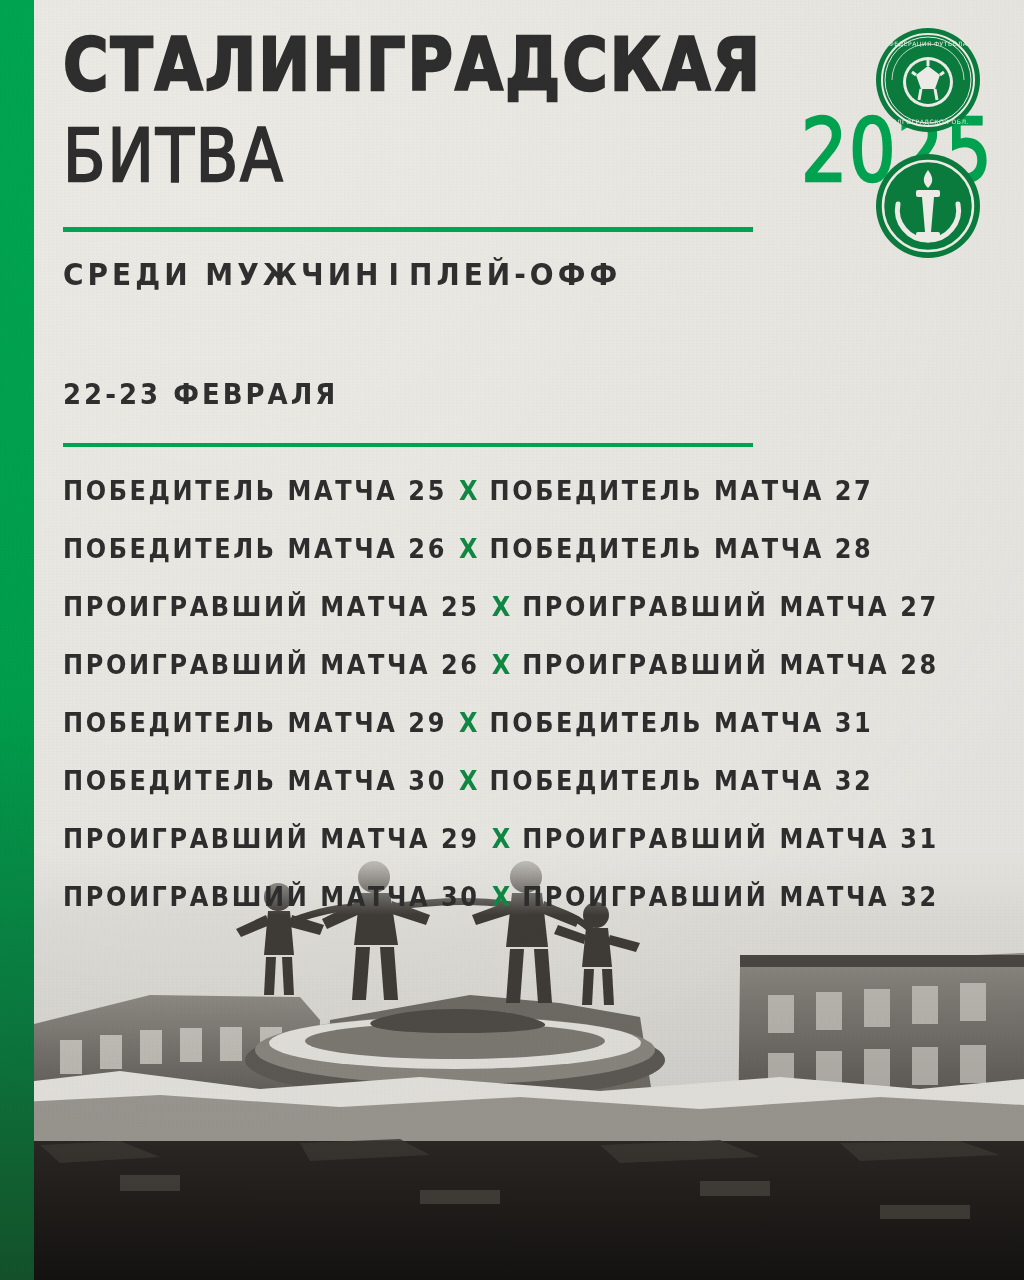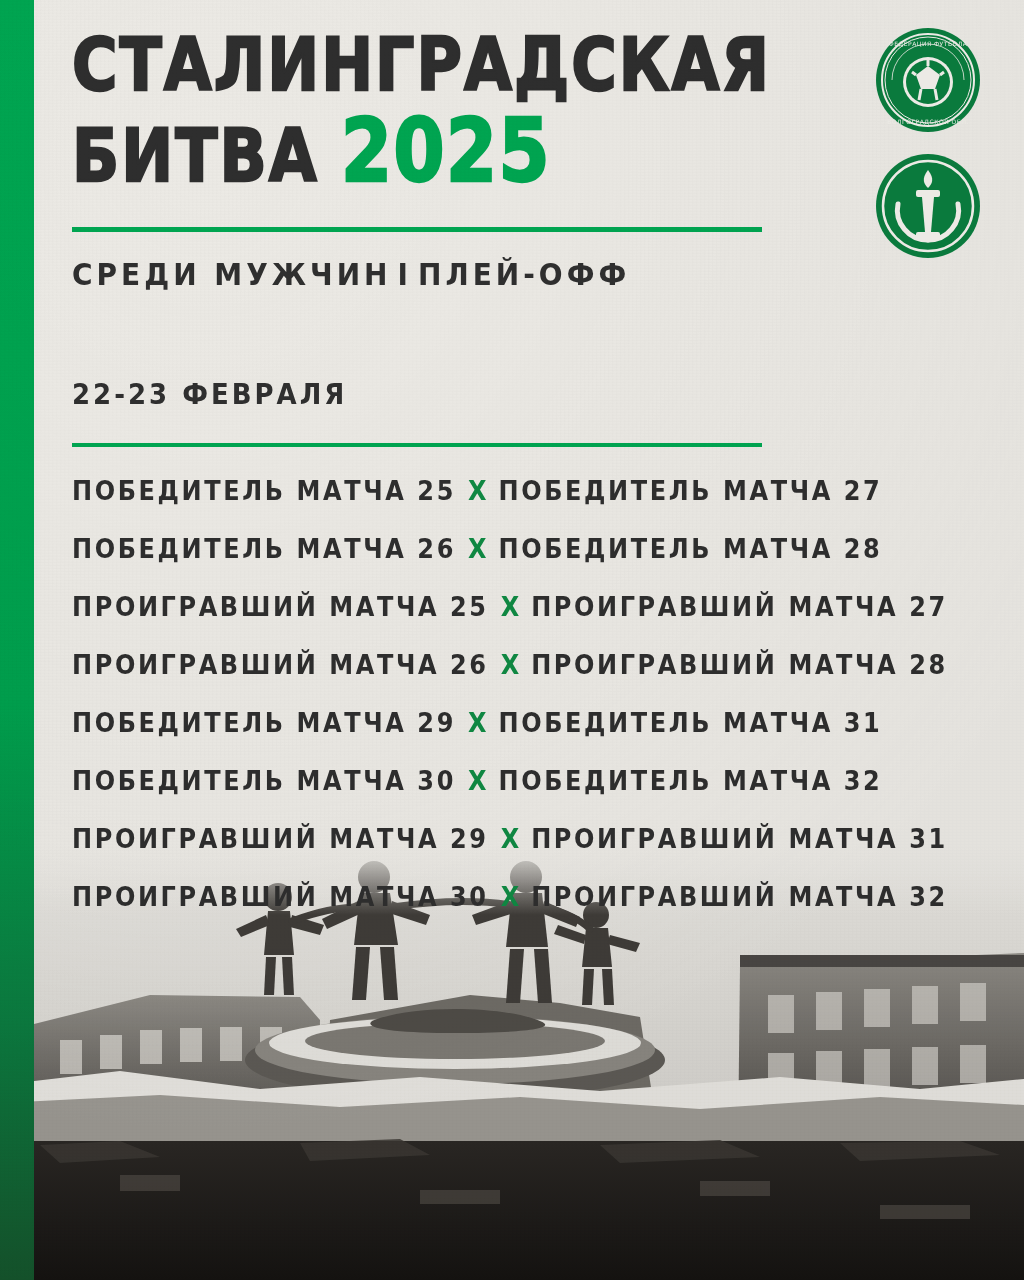--- a/index.html
+++ b/index.html
@@ -39,21 +39,21 @@
     position: absolute;
     left: 0; top: 0;
     width: 34px;
     height: 1280px;
     background: linear-gradient(180deg, #00a651 0%, #00a04d 55%, #0b7a3f 80%, #14532b 100%);
     z-index: 5;
   }
 
   .content {
     position: absolute;
-    left: 72px;
+    left: 63px;
     top: 0;
     width: 930px;
     z-index: 4;
   }
 
   
   .title-block { padding-top: 30px; }
 
   .title-line1 {
     font-family: "DejaVu Sans", sans-serif;
@@ -65,25 +65,26 @@
     text-transform: uppercase;
     transform: scaleY(1.18);
     transform-origin: left top;
     -webkit-text-stroke: 2px #2e2e2e;
   }
 
   .title-line2 {
     margin-top: 30px;
     display: flex;
     align-items: baseline;
-    gap: 22px;
+    gap: 35px;
     font-family: "DejaVu Sans", sans-serif;
-    font-weight: 700;
+    font-weight: 400;
     text-transform: uppercase;
     line-height: 0.98;
+    justify-content: space-between;
   }
   .title-word {
     font-size: 62px;
     letter-spacing: 2px;
     color: #2e2e2e;
     transform: scaleY(1.18);
     transform-origin: left bottom;
     -webkit-text-stroke: 2px #2e2e2e;
   }
   .title-year {

